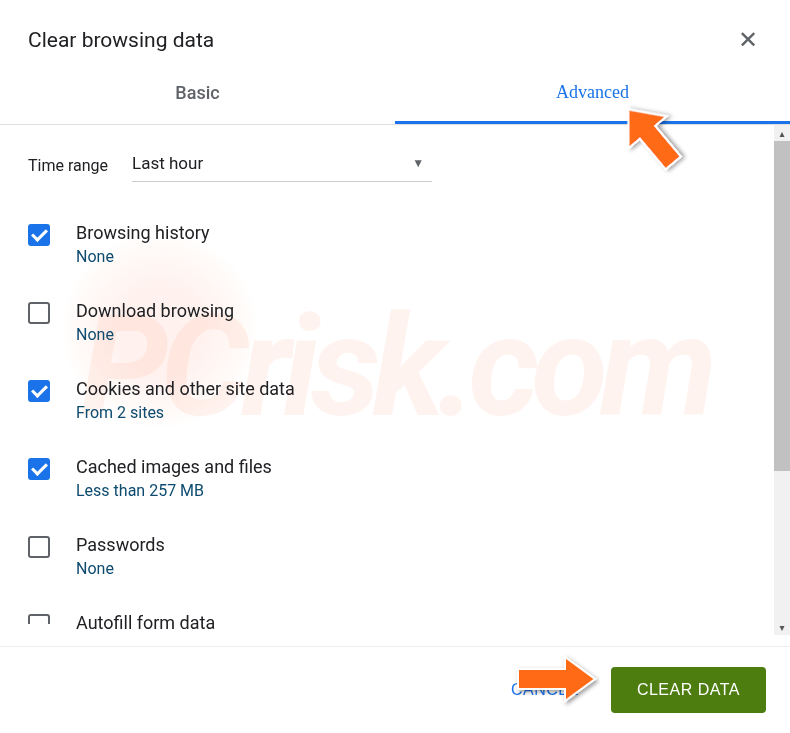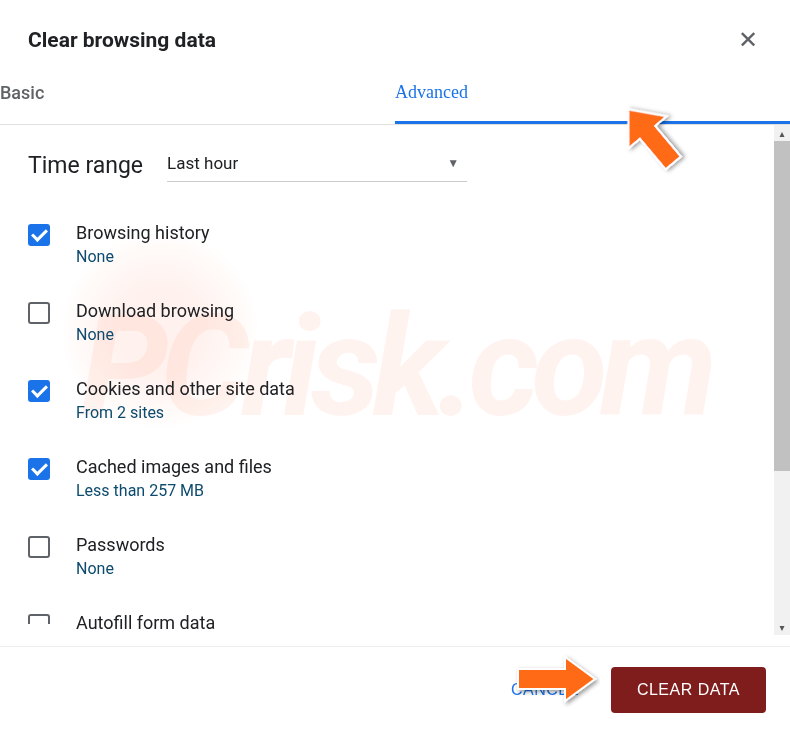--- a/index.html
+++ b/index.html
@@ -50,40 +50,40 @@
       display: flex;
       justify-content: space-between;
       align-items: center;
       padding: 24px 28px 8px 28px;
       position: relative;
       z-index: 2;
     }
     .title {
       font-size: 21px;
       color: #202124;
-      font-weight: 700;
+      font-weight: 400;
     }
     .close-btn {
       font-size: 24px;
       color: #5f6368;
       cursor: pointer;
       background: none;
       border: none;
       padding: 4px;
       line-height: 1;
     }
     .tabs {
       display: flex;
       border-bottom: 1px solid #e0e0e0;
       position: relative;
       z-index: 2;
     }
     .tab {
       flex: 1;
-      text-align: left;
+      text-align: center;
       padding: 18px 0;
       font-size: 18px;
       color: #5f6368;
       cursor: pointer;
       font-weight: 500;
       border-bottom: 3px solid transparent;
     }
     .tab.active {
       color: #1a73e8;
       border-bottom: 3px solid #1a73e8;
@@ -132,21 +132,21 @@
       position: relative;
       z-index: 2;
     }
     .time-range-row {
       display: flex;
       align-items: center;
       gap: 24px;
       margin-bottom: 40px;
     }
     .time-range-label {
-      font-size: 23px;
+      font-size: 16px;
       color: #202124;
     }
     .time-range-select {
       flex: 0 0 300px;
       display: flex;
       justify-content: space-between;
       align-items: center;
       padding: 4px 8px 8px 0;
       border-bottom: 1px solid #ccc;
       cursor: pointer;
@@ -228,21 +228,21 @@
       color: #1a73e8;
       border: none;
       padding: 12px 20px;
       font-size: 16px;
       font-weight: 500;
       cursor: pointer;
       border-radius: 4px;
       letter-spacing: 0.5px;
     }
     .btn-clear {
-      background: #7f1d1d;
+      background: #4d7c0f;
       color: #fff;
       border: none;
       padding: 14px 26px;
       font-size: 16px;
       font-weight: 500;
       cursor: pointer;
       border-radius: 4px;
       letter-spacing: 0.5px;
     }
     .arrow-annotation {

